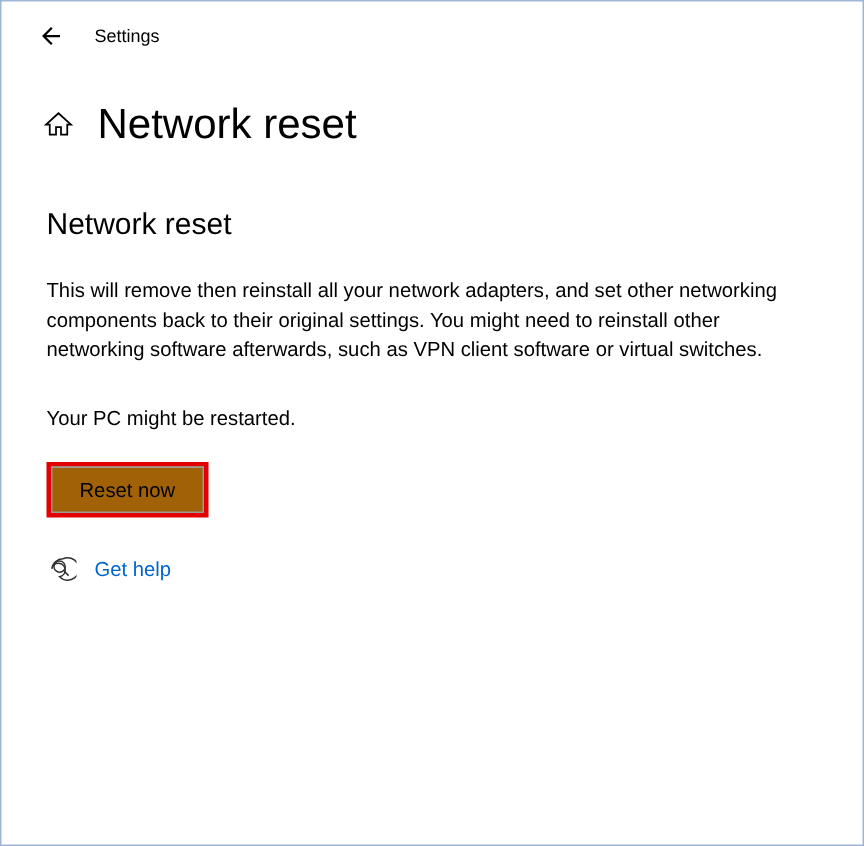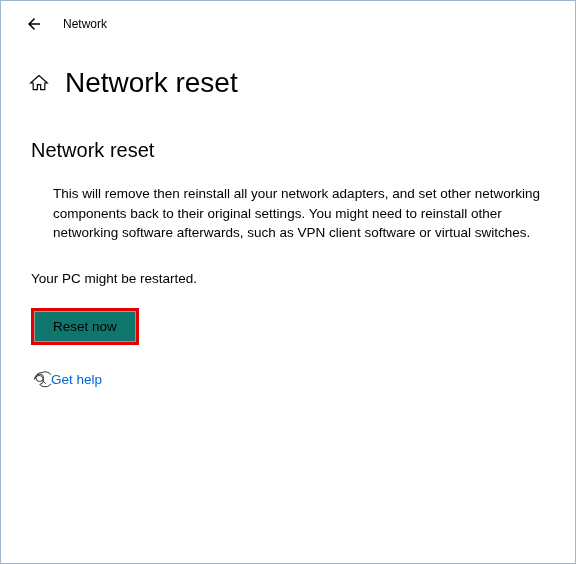--- a/index.html
+++ b/index.html
@@ -59,45 +59,45 @@
       font-size: 20px;
       font-weight: 400;
       color: #000;
       margin-bottom: 22px;
     }
     .description {
       font-size: 13.5px;
       line-height: 1.45;
       color: #000;
       margin-bottom: 28px;
-      margin-left: 22px;
     }
     .restart-note {
       font-size: 13.5px;
       color: #000;
       margin-bottom: 22px;
     }
     .reset-button-wrap {
       display: inline-block;
       border: 3px solid #e30000;
       padding: 0;
       margin-bottom: 26px;
     }
     .reset-button {
-      background: #0f766e;
+      background: #a16207;
       border: 1px solid #999;
       padding: 7px 18px;
       font-size: 13.5px;
       font-family: inherit;
       cursor: pointer;
       color: #000;
     }
     .help-row {
       display: flex;
       align-items: center;
+      gap: 12px;
       padding-left: 2px;
     }
     .help-icon {
       width: 18px;
       height: 18px;
     }
     .help-link {
       font-size: 13.5px;
       color: #0066cc;
       cursor: pointer;
@@ -105,21 +105,21 @@
   </style>
 </head>
 <body>
 
 <div class="header-bar">
   <div class="back-arrow">
     <svg viewBox="0 0 24 24" width="18" height="18">
       <path d="M20 11H7.83l5.59-5.59L12 4l-8 8 8 8 1.41-1.41L7.83 13H20v-2z" fill="#000"></path>
     </svg>
   </div>
-  <span class="header-label">Network</span>
+  <span class="header-label">Settings</span>
 </div>
 
 <div class="title-row">
   <div class="home-icon">
     <svg viewBox="0 0 24 24" width="20" height="20">
       <path d="M12 3 L2 12 L5 12 L5 20 L10 20 L10 14 L14 14 L14 20 L19 20 L19 12 L22 12 Z" fill="none" stroke="#000" stroke-width="1.4"></path>
     </svg>
   </div>
   <h1 class="page-title">Network reset</h1>
 </div>

